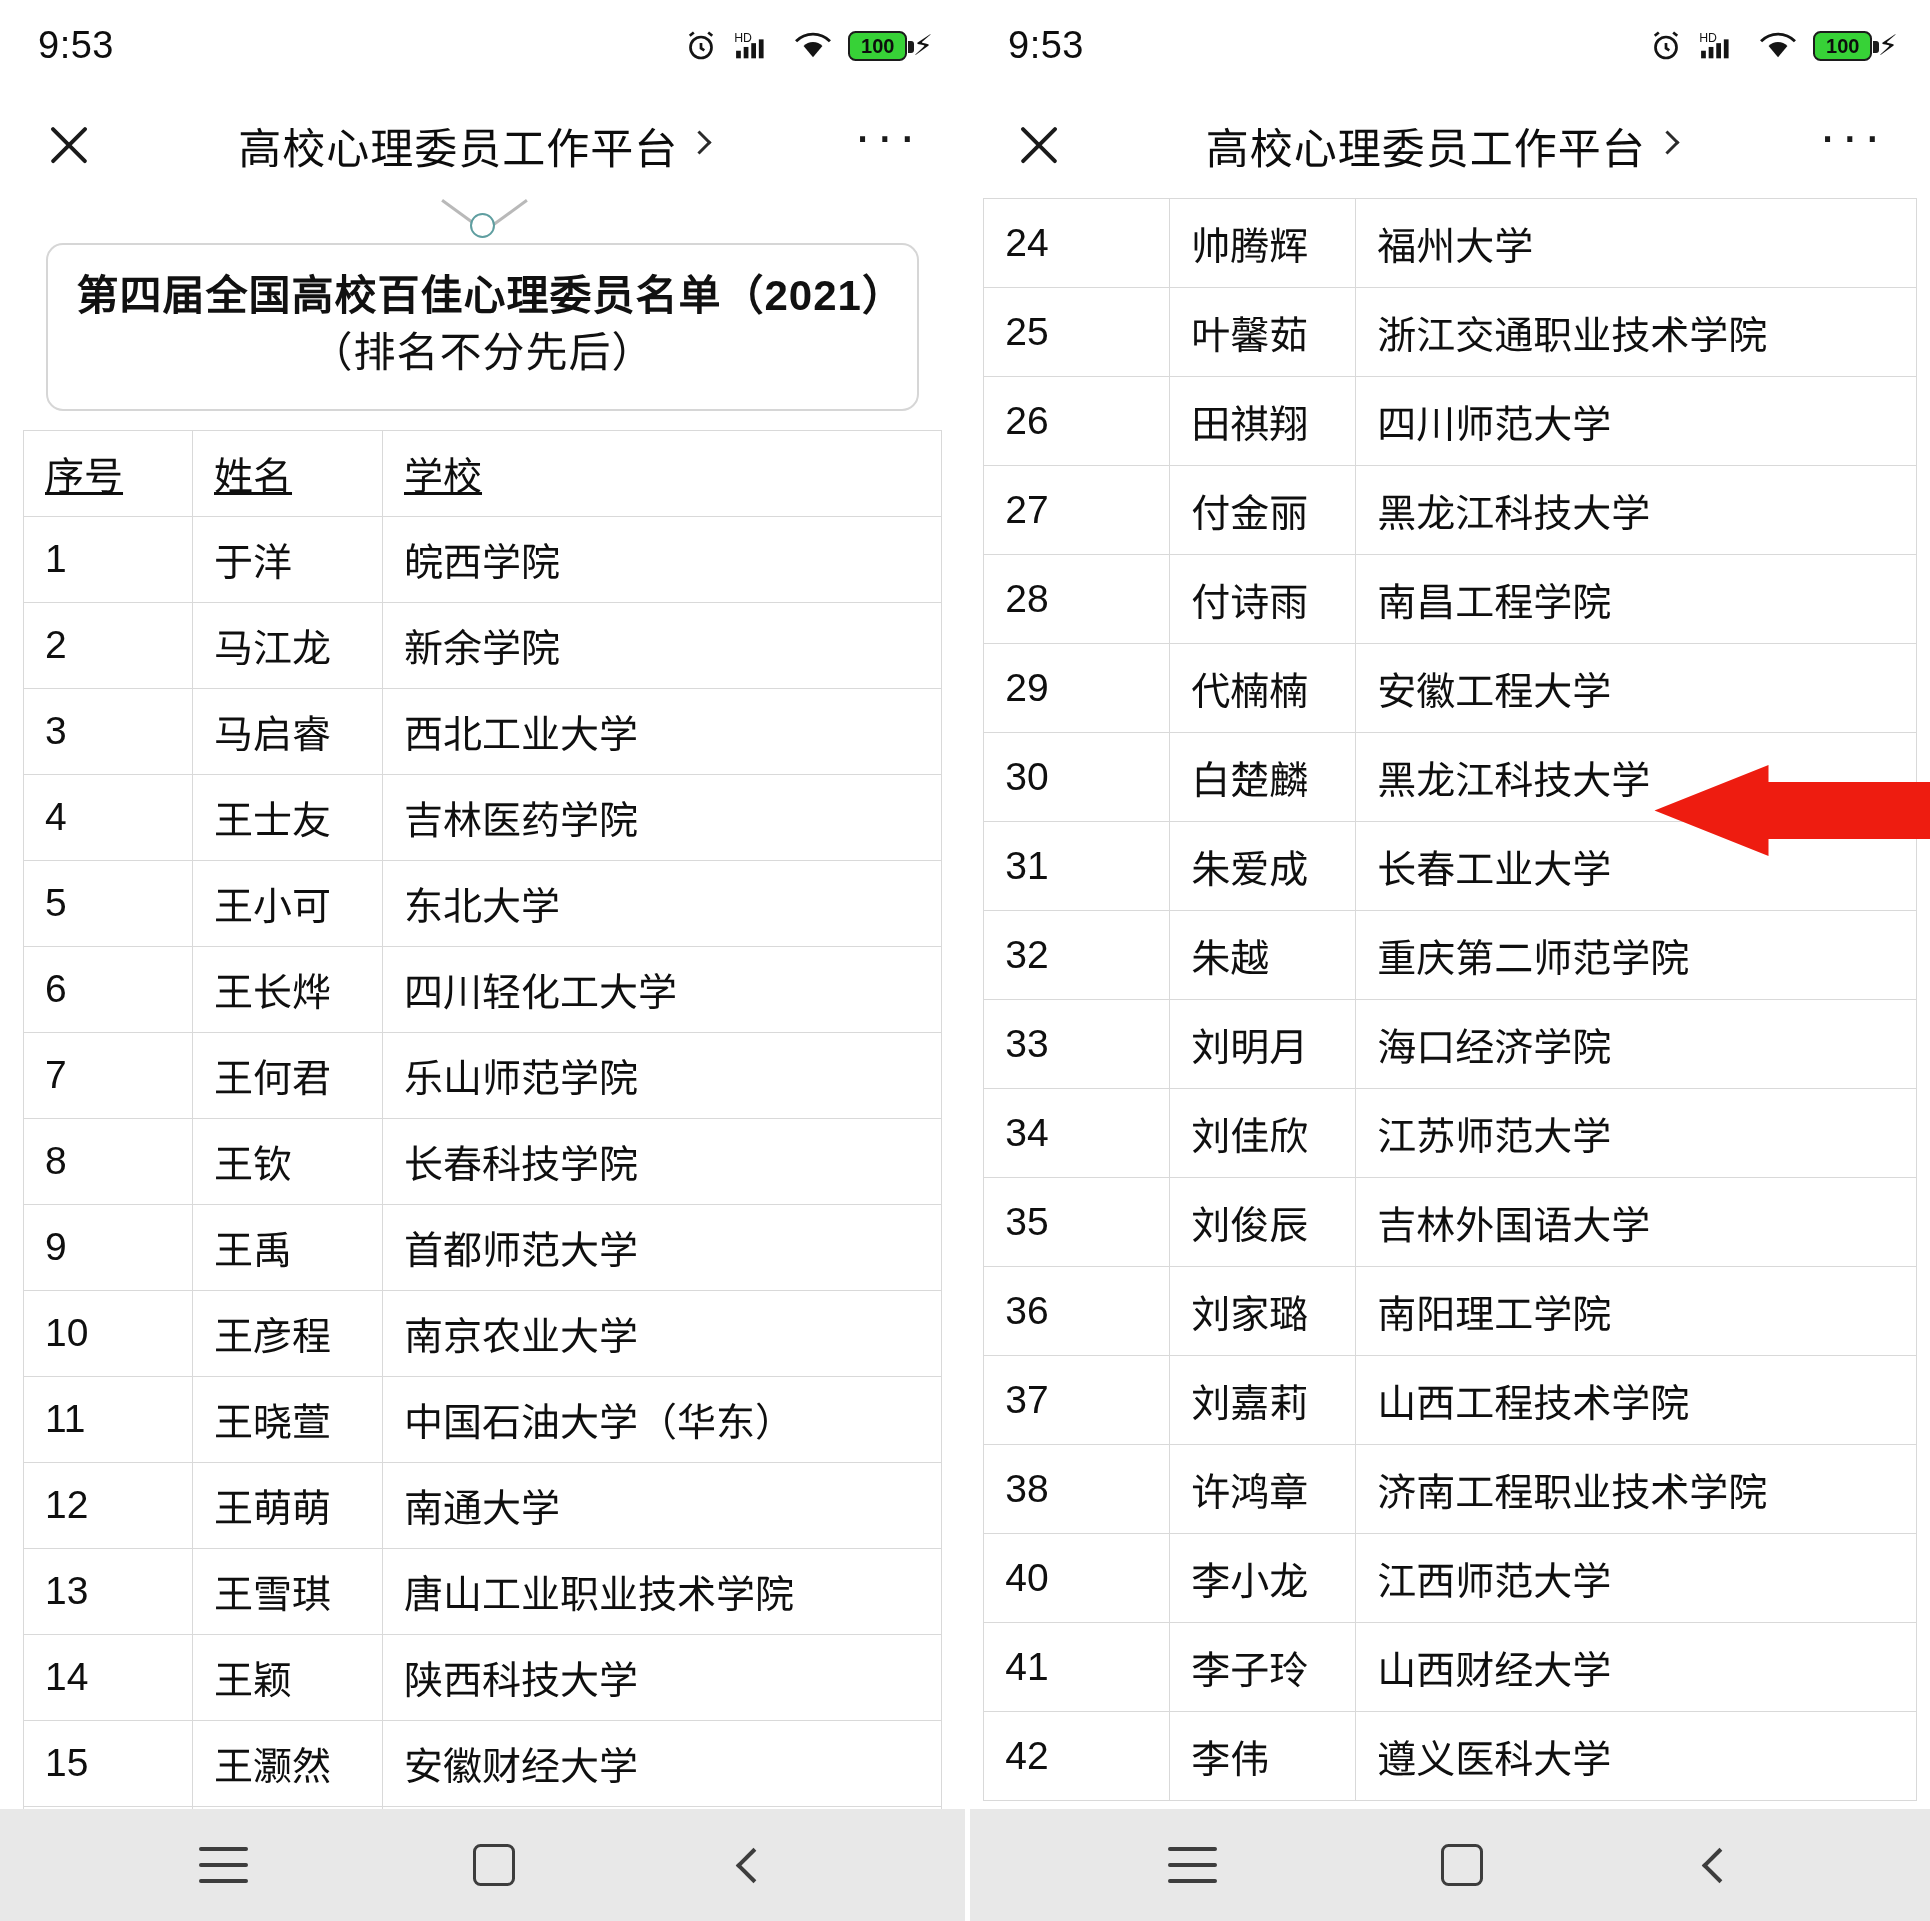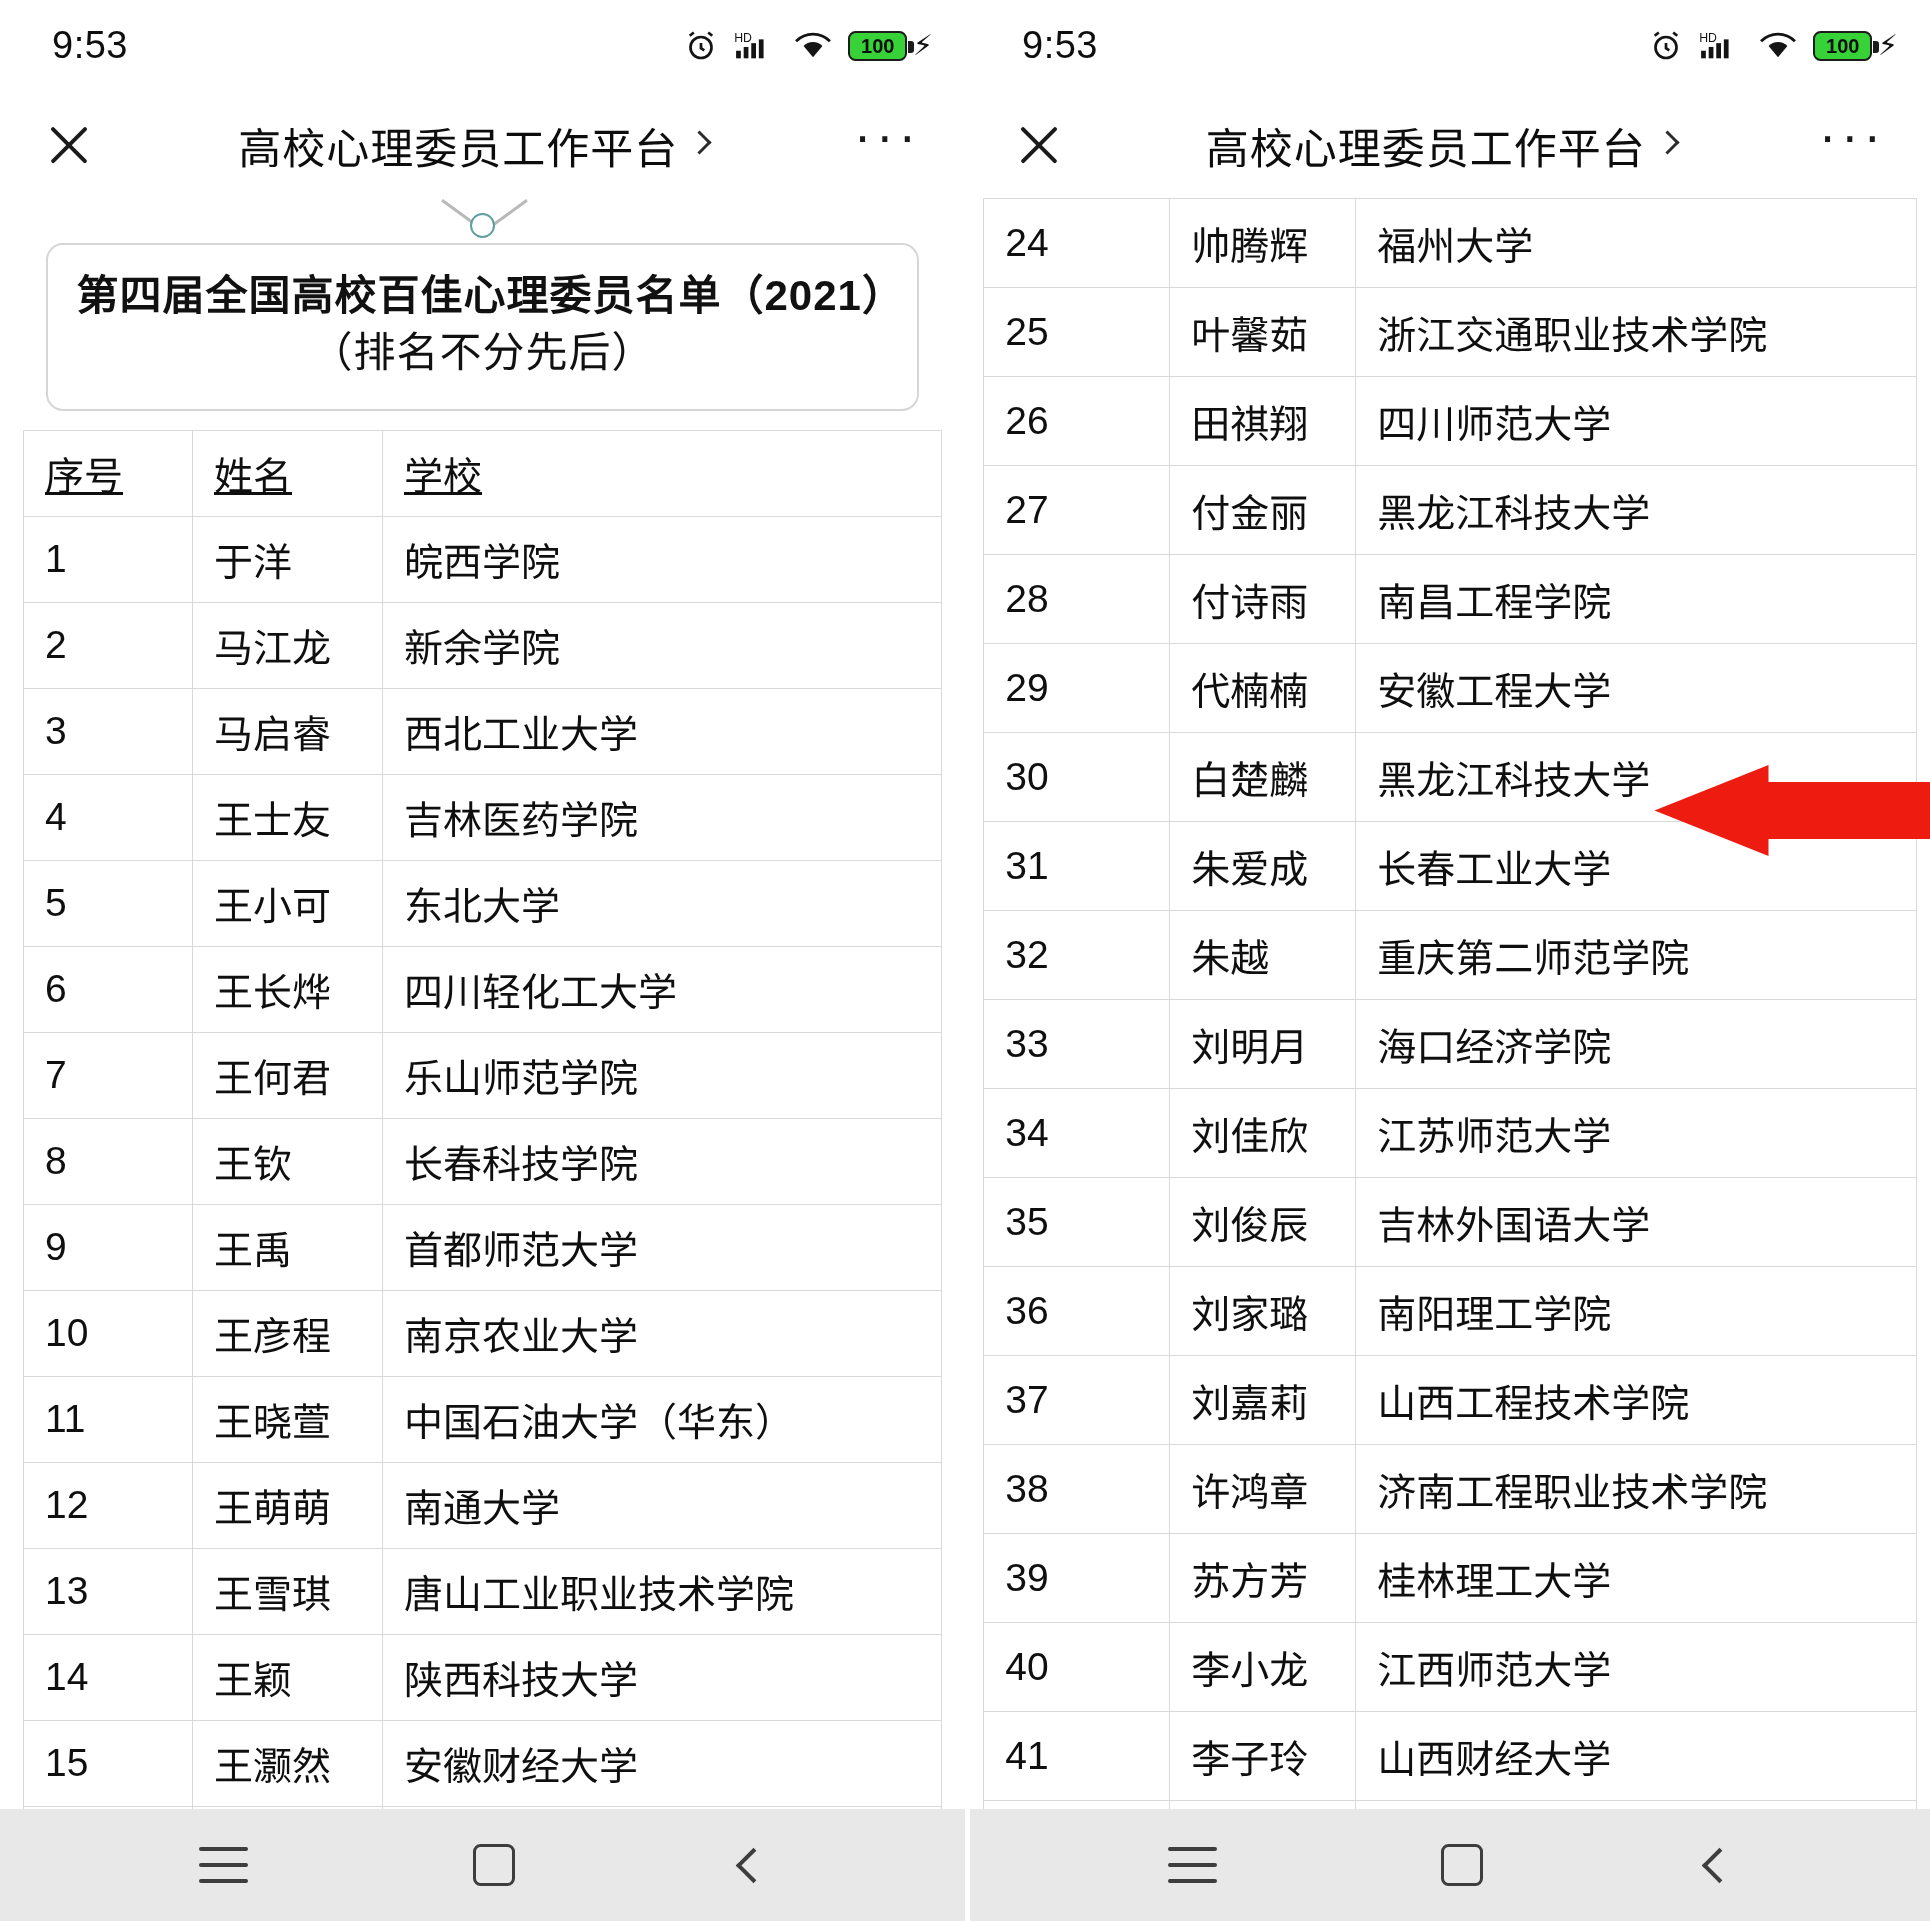--- a/index.html
+++ b/index.html
@@ -26,21 +26,21 @@
   }
   .phone.right { border-left: 5.7px solid #ffffff; }
 
   
   .statusbar {
     height: 91px;
     flex: 0 0 91px;
     display: flex;
     align-items: center;
     justify-content: space-between;
-    padding: 0 32px 0 52px;
+    padding: 0 32px 0 38px;
   }
   .clock {
     font-size: 38px;
     color: #0e0e0e;
     letter-spacing: 0.5px;
     font-family: "Liberation Sans", sans-serif;
   }
   .status-icons {
     display: flex;
     align-items: center;
@@ -540,25 +540,20 @@
               <td>37</td>
               <td>刘嘉莉</td>
               <td>山西工程技术学院</td>
             </tr>
           <tr>
               <td>38</td>
               <td>许鸿章</td>
               <td>济南工程职业技术学院</td>
             </tr>
           <tr>
-              <td>39</td>
-              <td>苏方芳</td>
-              <td>桂林理工大学</td>
-            </tr>
-          <tr>
               <td>40</td>
               <td>李小龙</td>
               <td>江西师范大学</td>
             </tr>
           <tr>
               <td>41</td>
               <td>李子玲</td>
               <td>山西财经大学</td>
             </tr>
           <tr>

